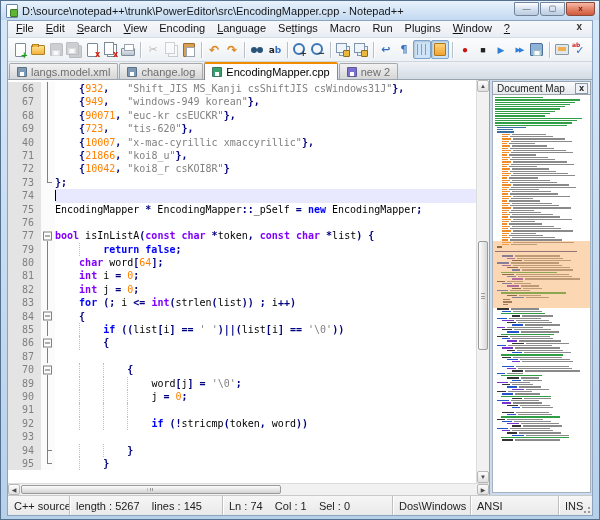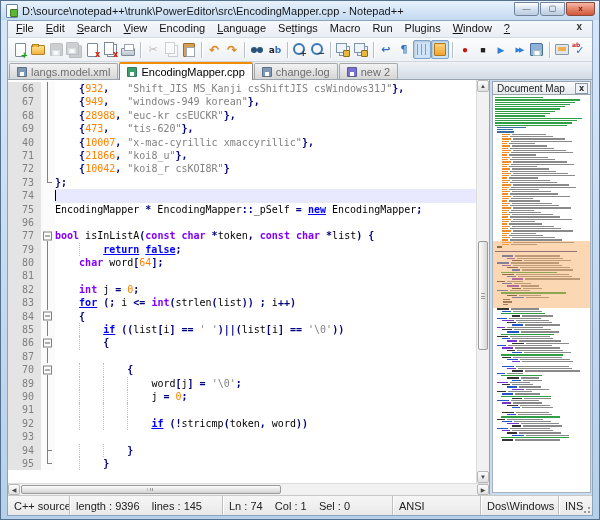--- a/index.html
+++ b/index.html
@@ -120,21 +120,21 @@
   .fe{ position:absolute; left:6px; top:0; height:55%; width:5px; border-left:1px solid #808080; border-bottom:1px solid #808080; }
   .fb{ position:absolute; left:2px; top:50%; transform:translateY(-50%); width:9px; height:9px;
     background:#fcfcfc; border:1px solid #808080; }
   .fb::before{ content:""; position:absolute; left:1px; right:1px; top:3px; border-top:1px solid #606060; }
   .fbl{ position:absolute; left:6px; top:calc(50% + 5px); bottom:0; border-left:1px solid #808080; }
   .codeline{ flex:1; white-space:pre; color:#000; position:relative; }
   .eline.cur .codeline{ background:#e8e8ff; }
   .caret{ display:inline-block; width:0; height:11px; border-left:1px solid #000; vertical-align:-2px; }
   .ind{ display:inline-block; width:24.1px; height:100%; vertical-align:top; }
   .ind + .ind{ border-left:1px dotted #bdbdbd; }
-  .tk-k{ color:#0000ff; font-weight:bold;text-decoration:underline; } .tk-t{ color:#8000ff; font-weight:bold; }
+  .tk-k{ color:#0000ff; font-weight:bold; } .tk-t{ color:#8000ff; font-weight:bold; }
   .tk-n{ color:#ff8000; } .tk-s{ color:#808080; } .tk-o{ color:#000080; font-weight:bold; } .tk-p{ color:#000; }
   
   .vscroll{ width:13px; background:#f1f1f1; border-left:1px solid #dcdcdc; position:relative; flex:0 0 auto; }
   .sarrow{ position:absolute; left:0; right:0; height:12px; display:flex; align-items:center;
     justify-content:center; font-size:6px; color:#4a4a4a; background:linear-gradient(#fcfcfc,#e0e0e0);
     border:1px solid #b8b8b8; border-radius:2px; }
   .sarrow.up{ top:0; } .sarrow.down{ bottom:0; }
   .vthumb{ position:absolute; left:1px; right:1px; background:linear-gradient(90deg,#fdfdfd,#d8d8d8);
     border:1px solid #9a9a9a; border-radius:2px; }
   .vthumb::after{ content:""; position:absolute; top:50%; left:2px; right:2px; height:6px; transform:translateY(-50%);
@@ -296,27 +296,27 @@
         </span>
         <span class="tbtn">
           <span class="ic i-spell"></span>
         </span>
       </div>
     <div class="tabbar">
         <span class="tab">
           <span class="tabico saved"></span>
           <span>langs.model.xml</span>
         </span>
+        <span class="tab">
+          <span class="tabico saved"></span>
+          <span>change.log</span>
+        </span>
         <span class="tab active">
           <span class="tabico saved-active"></span>
           <span>EncodingMapper.cpp</span>
-        </span>
-        <span class="tab">
-          <span class="tabico saved"></span>
-          <span>change.log</span>
         </span>
         <span class="tab">
           <span class="tabico unsaved"></span>
           <span>new 2</span>
         </span>
       </div>
     <div class="mainrow">
       <div class="editorcol">
         <div class="editwrap">
           <div class="editor">
@@ -332,28 +332,28 @@
                 <span class="fold">
                   <i class="fv"></i>
                 </span>
                 <span class="codeline"><span class="ind"></span><span class="tk-o">{</span><span class="tk-n">949</span><span class="tk-o">,</span><span class="tk-p">   </span><span class="tk-s">"windows-949 korean"</span><span class="tk-o">},</span></span>
               </div>
               <div class="eline">
                 <span class="lnum">68</span>
                 <span class="fold">
                   <i class="fv"></i>
                 </span>
-                <span class="codeline"><span class="ind"></span><span class="tk-o">{</span><span class="tk-n">28988</span><span class="tk-o">,</span><span class="tk-p"> </span><span class="tk-s">"euc-kr csEUCKR"</span><span class="tk-o">},</span></span>
+                <span class="codeline"><span class="ind"></span><span class="tk-o">{</span><span class="tk-n">90071</span><span class="tk-o">,</span><span class="tk-p"> </span><span class="tk-s">"euc-kr csEUCKR"</span><span class="tk-o">},</span></span>
               </div>
               <div class="eline">
                 <span class="lnum">69</span>
                 <span class="fold">
                   <i class="fv"></i>
                 </span>
-                <span class="codeline"><span class="ind"></span><span class="tk-o">{</span><span class="tk-n">473</span><span class="tk-o">,</span><span class="tk-p">   </span><span class="tk-s">"tis-620"</span><span class="tk-o">},</span></span>
+                <span class="codeline"><span class="ind"></span><span class="tk-o">{</span><span class="tk-n">723</span><span class="tk-o">,</span><span class="tk-p">   </span><span class="tk-s">"tis-620"</span><span class="tk-o">},</span></span>
               </div>
               <div class="eline">
                 <span class="lnum">40</span>
                 <span class="fold">
                   <i class="fv"></i>
                 </span>
                 <span class="codeline"><span class="ind"></span><span class="tk-o">{</span><span class="tk-n">10007</span><span class="tk-o">,</span><span class="tk-p"> </span><span class="tk-s">"x-mac-cyrillic xmaccyrillic"</span><span class="tk-o">},</span></span>
               </div>
               <div class="eline">
                 <span class="lnum">71</span>
@@ -380,21 +380,21 @@
                 <span class="lnum">74</span>
                 <span class="fold"></span>
                 <span class="codeline"><span class="caret"></span></span>
               </div>
               <div class="eline">
                 <span class="lnum">75</span>
                 <span class="fold"></span>
                 <span class="codeline"><span class="tk-p">EncodingMapper </span><span class="tk-o">*</span><span class="tk-p"> EncodingMapper</span><span class="tk-o">::</span><span class="tk-p">_pSelf </span><span class="tk-o">=</span><span class="tk-p"> </span><span class="tk-k">new</span><span class="tk-p"> EncodingMapper</span><span class="tk-o">;</span></span>
               </div>
               <div class="eline">
-                <span class="lnum">96</span>
+                <span class="lnum">76</span>
                 <span class="fold"></span>
                 <span class="codeline"></span>
               </div>
               <div class="eline">
                 <span class="lnum">77</span>
                 <span class="fold">
                   <i class="fb"></i>
                   <i class="fbl"></i>
                 </span>
                 <span class="codeline"><span class="tk-t">bool</span><span class="tk-p"> isInListA</span><span class="tk-o">(</span><span class="tk-t">const</span><span class="tk-p"> </span><span class="tk-t">char</span><span class="tk-p"> </span><span class="tk-o">*</span><span class="tk-p">token</span><span class="tk-o">,</span><span class="tk-p"> </span><span class="tk-t">const</span><span class="tk-p"> </span><span class="tk-t">char</span><span class="tk-p"> </span><span class="tk-o">*</span><span class="tk-p">list</span><span class="tk-o">)</span><span class="tk-p"> </span><span class="tk-o">{</span></span>
@@ -411,20 +411,21 @@
                 <span class="fold">
                   <i class="fv"></i>
                 </span>
                 <span class="codeline"><span class="ind"></span><span class="tk-t">char</span><span class="tk-p"> word</span><span class="tk-o">[</span><span class="tk-n">64</span><span class="tk-o">];</span></span>
               </div>
               <div class="eline">
                 <span class="lnum">81</span>
                 <span class="fold">
                   <i class="fv"></i>
                 </span>
+                <span class="codeline"><span class="ind"></span><span class="tk-t">int</span><span class="tk-p"> i </span><span class="tk-o">=</span><span class="tk-p"> </span><span class="tk-n">0</span><span class="tk-o">;</span></span>
               </div>
               <div class="eline">
                 <span class="lnum">82</span>
                 <span class="fold">
                   <i class="fv"></i>
                 </span>
                 <span class="codeline"><span class="ind"></span><span class="tk-t">int</span><span class="tk-p"> j </span><span class="tk-o">=</span><span class="tk-p"> </span><span class="tk-n">0</span><span class="tk-o">;</span></span>
               </div>
               <div class="eline">
                 <span class="lnum">83</span>
@@ -1094,21 +1095,21 @@
               <span class="dm-seg" style="background: rgb(51, 51, 51); width: 11px; margin-left: 7px;"></span>
               <span class="dm-seg" style="background: rgb(138, 138, 138); width: 45px;"></span>
             </div>
             <div class="dm-view" style="top: 146px; height: 67px;"></div>
           </div>
       </div>
     </div>
     <div class="statusbar">
 
     <div class="scell" style="width: 62px;">C++ source fil</div>
-        <div class="scell" style="width: 153px;">length : 9396    lines : 145</div>
+        <div class="scell" style="width: 153px;">length : 5267    lines : 145</div>
         <div class="scell" style="width: 170px;">Ln : 74    Col : 1    Sel : 0</div>
+        <div class="scell" style="width: 78px;">Dos\Windows</div>
         <div class="scell" style="width: 88px;">ANSI</div>
-        <div class="scell" style="width: 78px;">Dos\Windows</div>
         <div class="scell" style="width: 38px;">INS</div>
         <div class="grip"></div>
       </div>
   </div>
 </div>
 
 </body></html>

